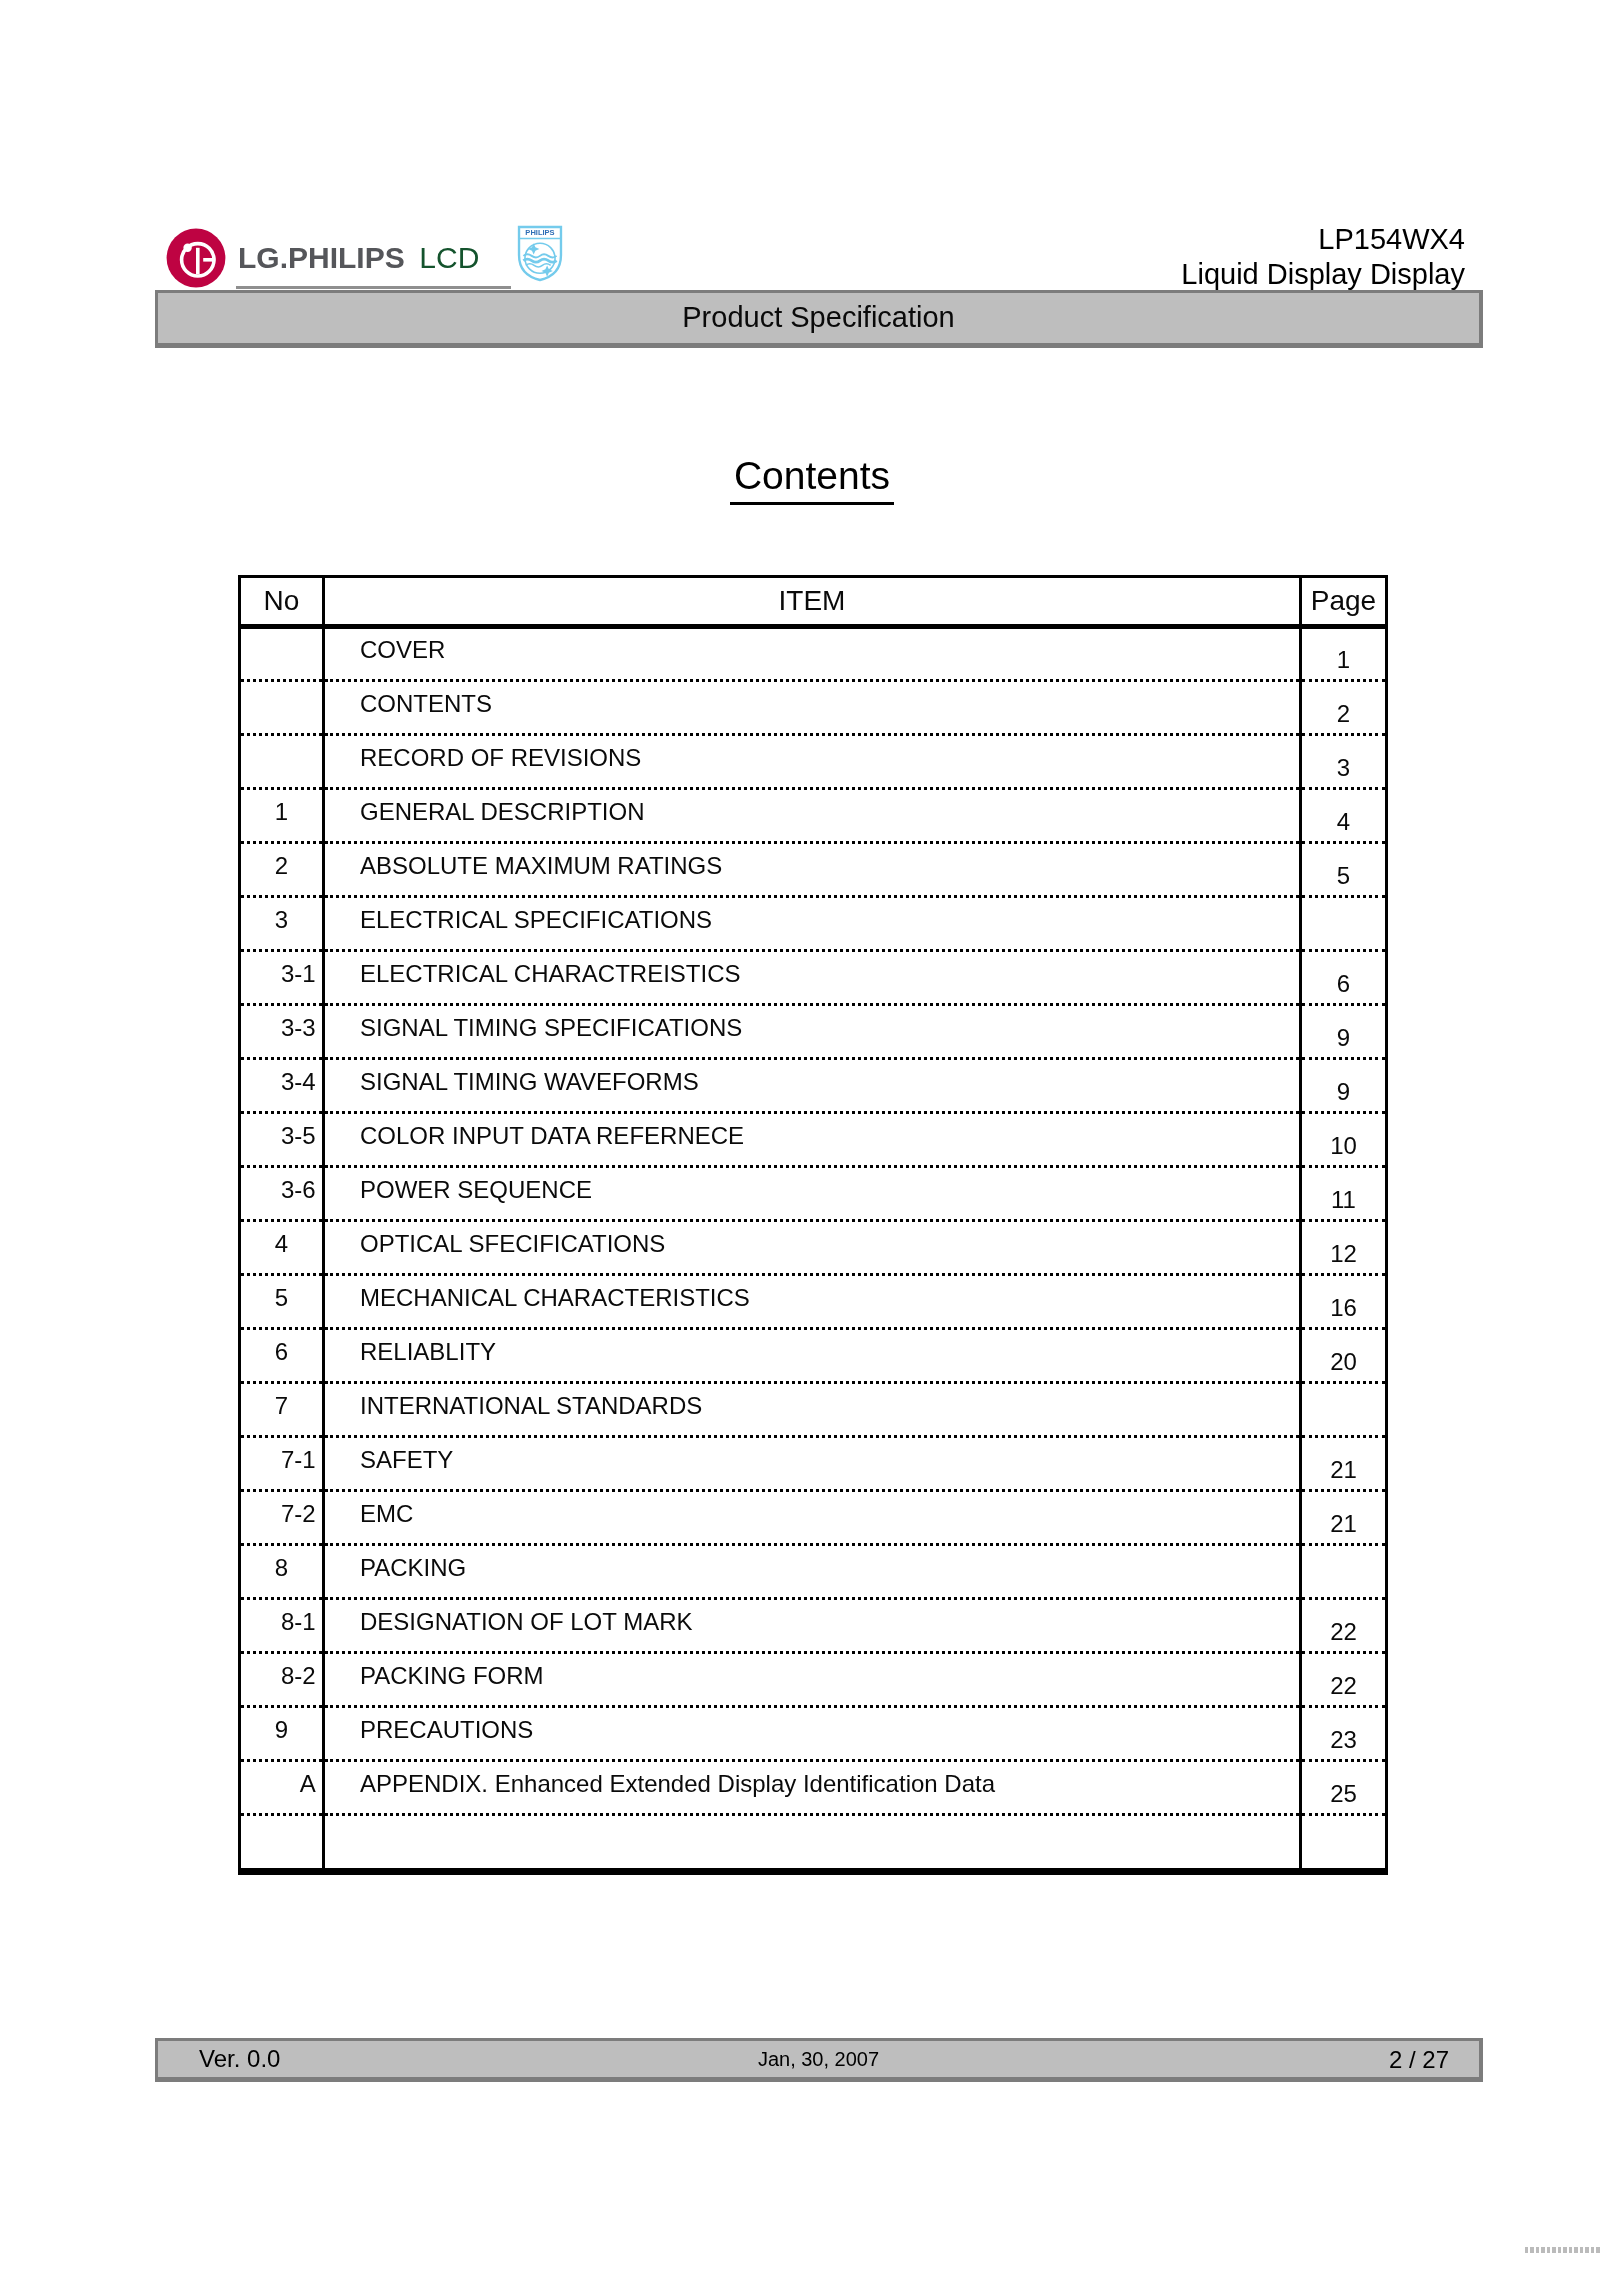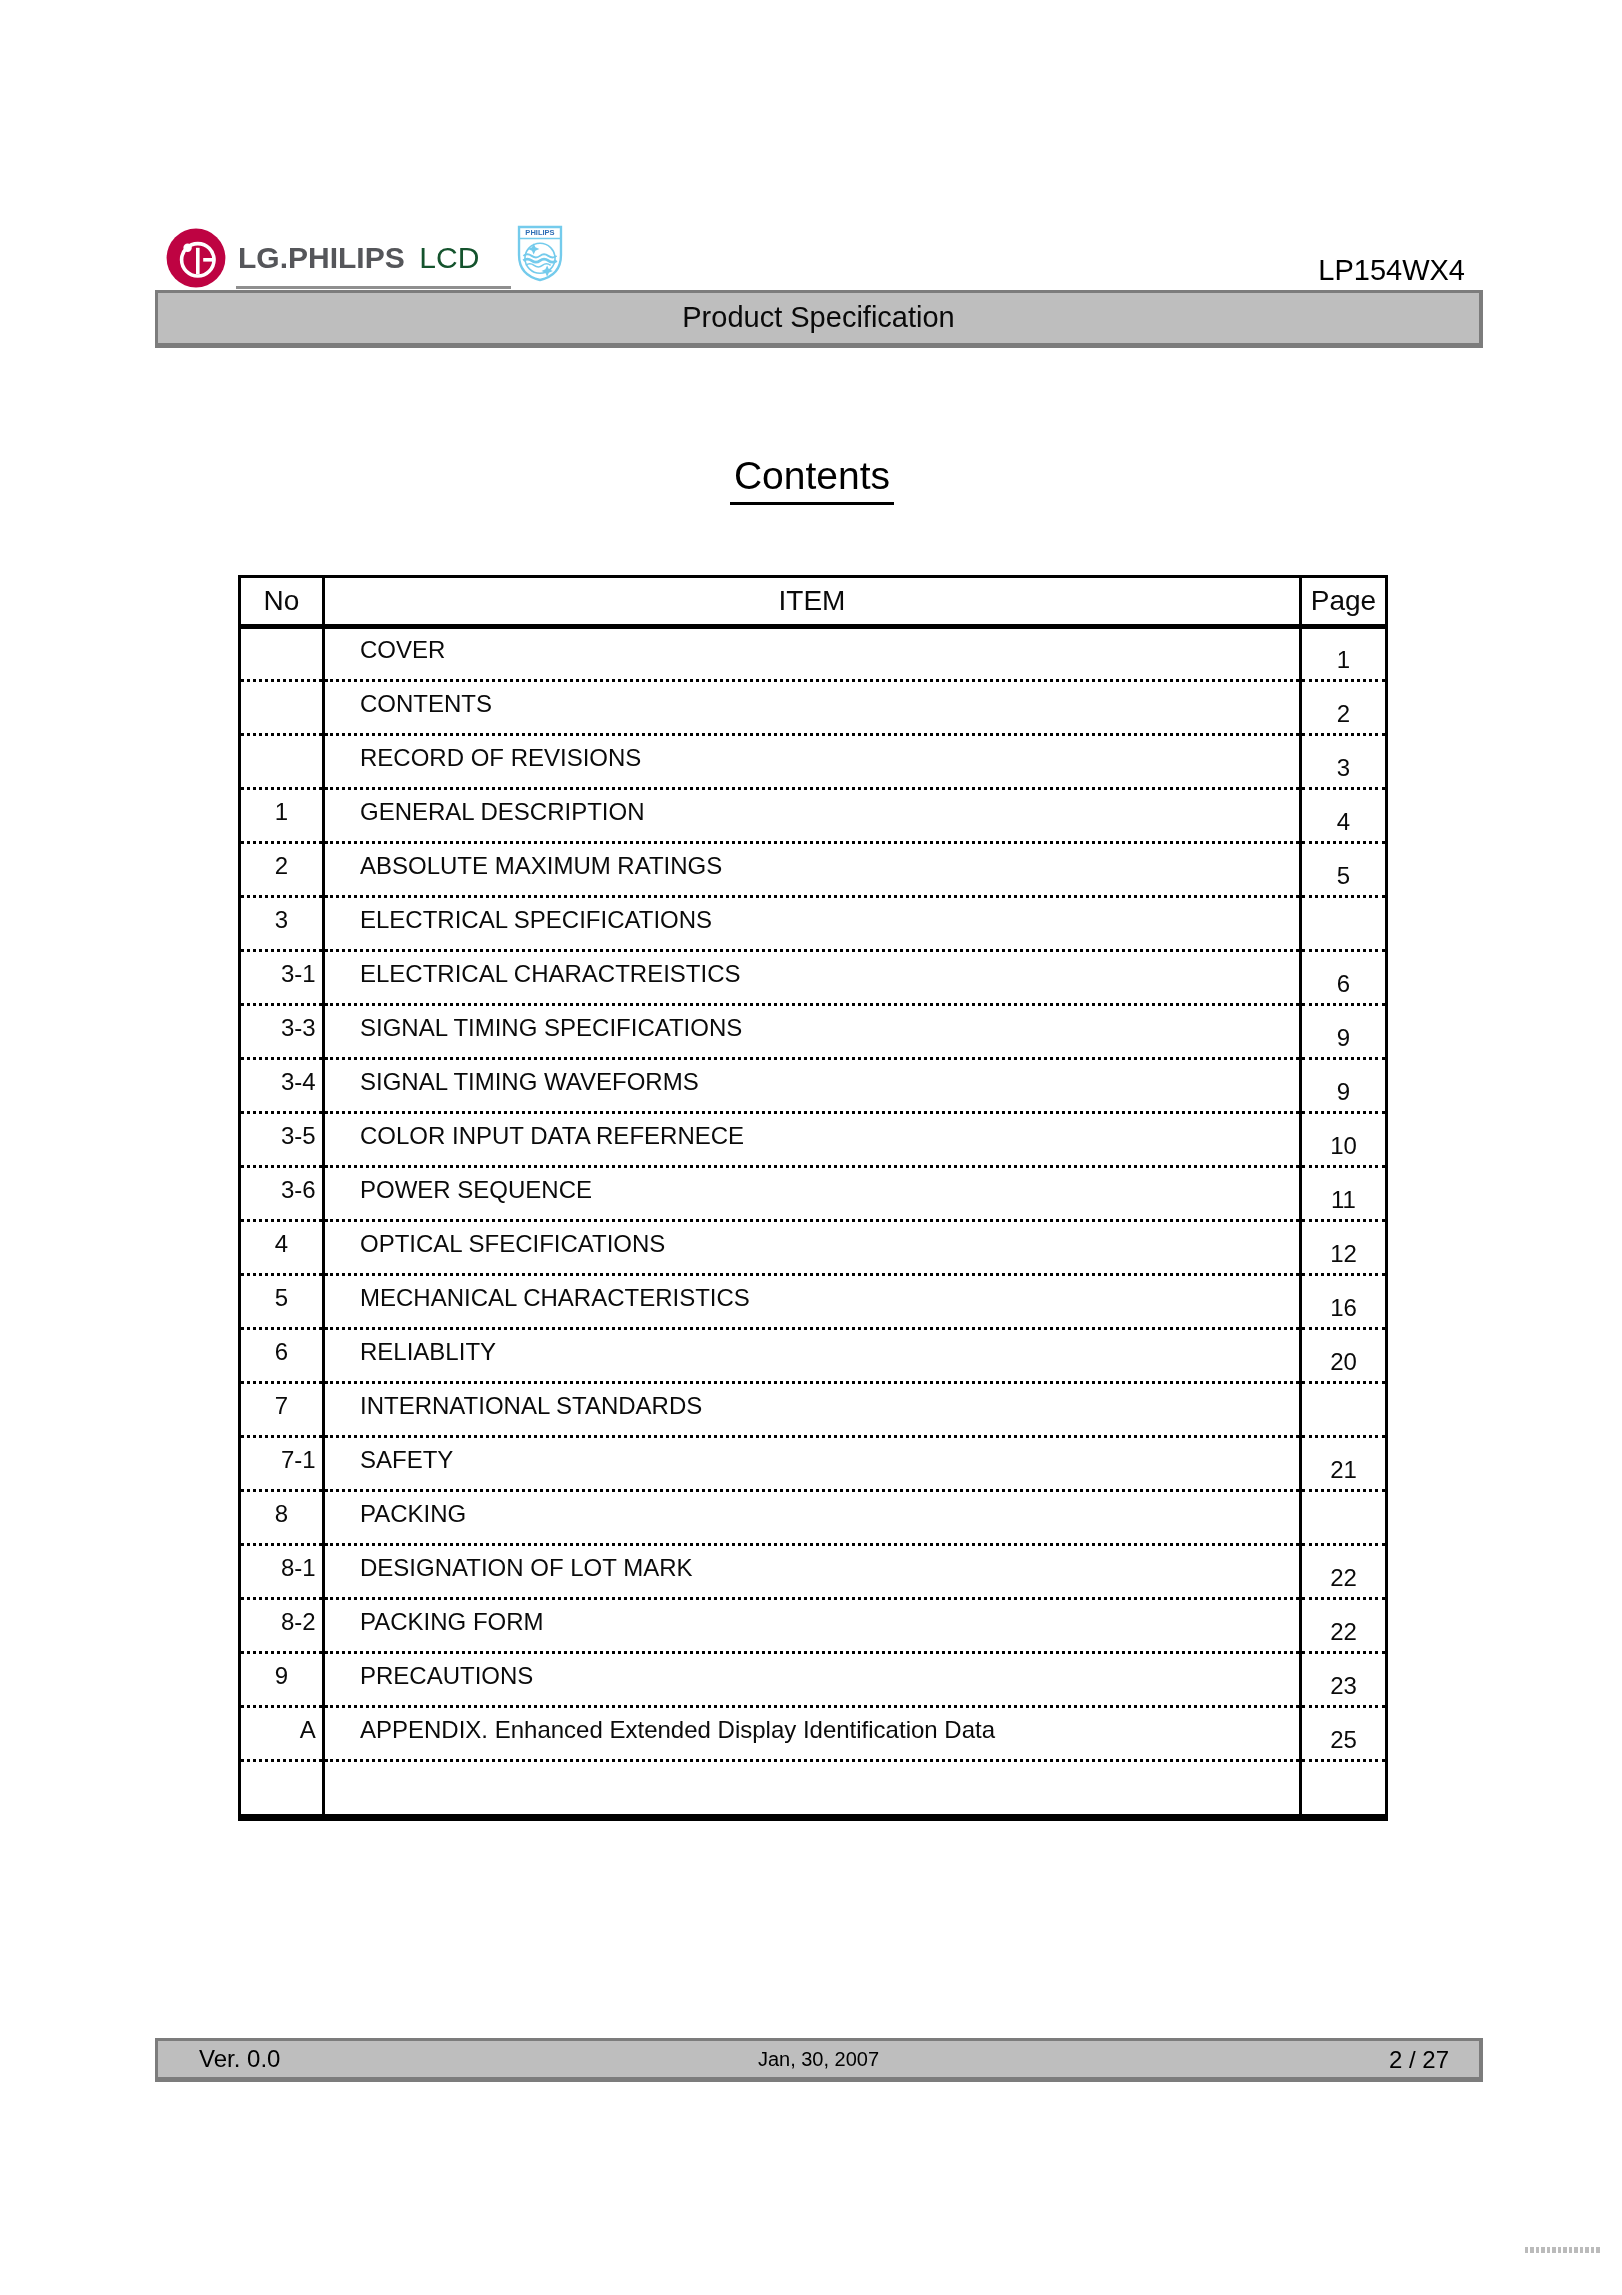--- a/index.html
+++ b/index.html
@@ -15,21 +15,21 @@
     position:absolute; left:238px; top:236px; width:314px;
     font-size:30px; line-height:44px; letter-spacing:0px; white-space:nowrap;
   }
   .brand-bold { font-weight:bold; color:#55565A; }
   .brand-light { font-weight:400; color:#14532d; margin-left:6.3px; }
   .brand-underline { position:absolute; left:236px; top:286px; width:275px; height:3.1px; background:#8F8F8F; }
   .philips-shield { position:absolute; left:517px; top:225px; width:46px; height:57px; }
 
   .header-right {
     position:absolute; top:222px; right:158px; text-align:right;
-    font-size:29px; line-height:35px; color:#000;margin-top:31px;
+    font-size:29px; line-height:35px; color:#000;
   }
 
   .gray-bar {
     position:absolute; left:155px; width:1328px; background:#BEBEBE;
     border:3.1px solid #7C7C7C; border-bottom-width:5.5px; border-right-width:4.7px;
   }
   .banner { top:290px; height:58px; text-align:center; }
   .banner-text { font-size:29px; line-height:49px; color:#0a0a0a; }
 
   
@@ -205,20 +205,25 @@
             <td class="no-cell b-r">7</td>
             <td class="item-cell b-r">INTERNATIONAL STANDARDS</td>
             <td class="page-cell"></td>
           </tr>
           <tr>
             <td class="no-cell b-r sub">7-1</td>
             <td class="item-cell b-r">SAFETY</td>
             <td class="page-cell">21</td>
           </tr>
           <tr>
+            <td class="no-cell b-r sub">7-2</td>
+            <td class="item-cell b-r">EMC</td>
+            <td class="page-cell">21</td>
+          </tr>
+          <tr>
             <td class="no-cell b-r">8</td>
             <td class="item-cell b-r">PACKING</td>
             <td class="page-cell"></td>
           </tr>
           <tr>
             <td class="no-cell b-r sub">8-1</td>
             <td class="item-cell b-r">DESIGNATION OF LOT MARK</td>
             <td class="page-cell">22</td>
           </tr>
           <tr>

